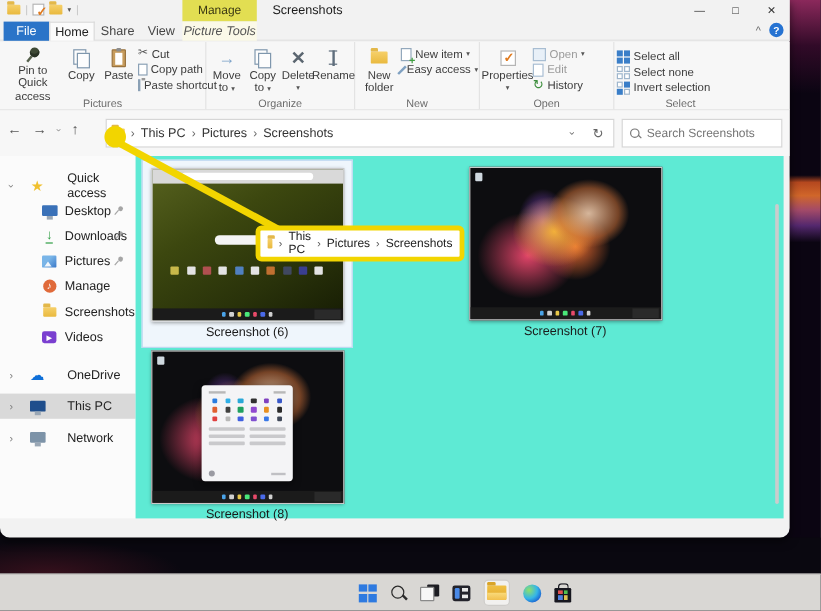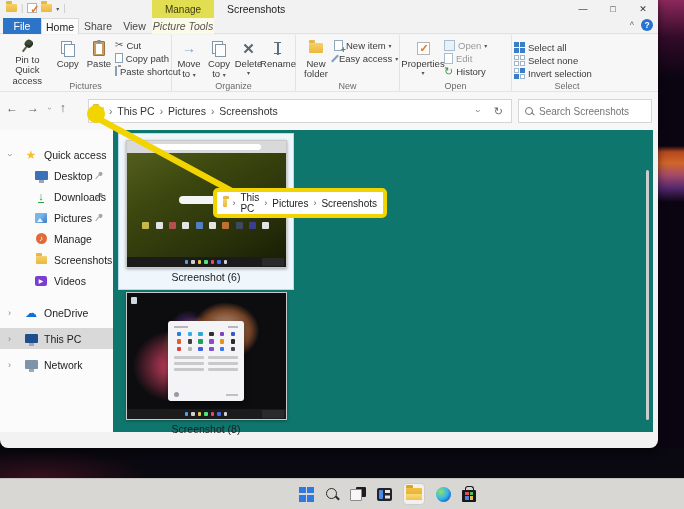--- a/index.html
+++ b/index.html
@@ -101,21 +101,21 @@
   .mag { position:relative; width:8px; height:8px; flex:0 0 auto; }
   .mag::before { content:""; position:absolute; left:0; top:0; width:6px; height:6px; border:1.3px solid #777; border-radius:50%; }
   .mag::after { content:""; position:absolute; left:5.5px; top:6px; width:3.5px; height:1.3px; background:#777; transform:rotate(45deg); }
 
   
   .sidebar { position:absolute; left:0; top:130px; width:113px; height:302px; background:#fbfbfb; padding-top:14px; }
   .side-item { position:relative; display:flex; align-items:center; height:21px; font-size:10.5px; color:#222; }
   .side-item .chev { position:absolute; left:8px; font-size:9px; color:#808080; }
   .chev-down { display:inline-block; transform:rotate(90deg); }
   .side-item .ic { position:absolute; display:flex; align-items:center; justify-content:center; width:14px; }
-  .lvl1 .ic { left:24px; } .lvl1 .lbl { margin-left:44px; }
+  .lvl1 .ic { left:24px; } .lvl1 .lbl { margin-left:56px; }
   .lvl2 .ic { left:34px; } .lvl2 .lbl { margin-left:54px; }
   .side-item .pin { position:absolute; right:10px; }
   .pin { position:relative; width:9px; height:9px; transform:rotate(40deg); opacity:.6; }
   .pin::before { content:""; position:absolute; left:2.5px; top:0; width:4px; height:4px; background:#6d6d6d; border-radius:50%; }
   .pin::after { content:""; position:absolute; left:4.2px; top:4px; width:1.3px; height:4.5px; background:#6d6d6d; }
   .selected-row { background:#d9d9d9; }
   .star { color:#f0c02e; font-size:12px; }
   .mon { position:relative; width:13px; height:9px; background:#3a71b8; border-radius:1px; }
   .mon::after { content:""; position:absolute; left:4px; bottom:-3px; width:5px; height:3px; background:#9aa7b5; }
   .mon.dark { background:#1f4e8c; }
@@ -123,21 +123,21 @@
   .dl { color:#2f9e44; font-weight:bold; font-size:11px; border-bottom:1.5px solid #2f9e44; line-height:1; }
   .doc { position:relative; width:10px; height:12px; background:#e8e8e8; border:1px solid #b5b5b5; }
   .doc::after { content:""; position:absolute; left:1.5px; top:2px; width:5px; height:1px; background:#999; box-shadow:0 2.5px 0 #999, 0 5px 0 #999; }
   .pic { width:12px; height:10px; background:linear-gradient(135deg,#79b5e8 40%,#3a78c8); border-radius:1px; position:relative; }
   .pic::after { content:""; position:absolute; left:2px; bottom:1px; border-left:3px solid transparent; border-right:3px solid transparent; border-bottom:4px solid #fff; opacity:.9; }
   .music { width:11px; height:11px; border-radius:50%; background:#e06a3a; color:#fff; font-size:8px; display:flex; align-items:center; justify-content:center; }
   .vid { width:12px; height:10px; border-radius:2px; background:#7a3fd0; color:#fff; font-size:6px; display:flex; align-items:center; justify-content:center; }
   .cloud { color:#0e6fd8; font-size:12px; line-height:1; }
 
   
-  .main { position:absolute; left:113px; top:130px; width:540px; height:302px; background:#0f766e; }
+  .main { position:absolute; left:113px; top:130px; width:540px; height:302px; background:#5eead4; }
   .tile { position:absolute; width:176px; height:157px; display:flex; flex-direction:column; align-items:center; }
   .tile.selected { background:#eff6fc; border:1px solid #bcd8f0; }
   .tile-label { margin-top:3px; font-size:10.5px; color:#1b1b1b; }
   .thumb { width:161px; height:128px; margin-top:6px; border:1px solid #c9c9c9; box-shadow:0 1px 3px rgba(0,0,0,.35); position:relative; overflow:hidden; }
 
   .thumb-browser { background:linear-gradient(150deg,#57621f 0%,#3c470f 35%,#29320a 70%,#161c04 100%); }
   .b-top { position:absolute; left:0; top:0; width:100%; height:12px; background:#d9d9d9; }
   .b-pill { position:absolute; left:24px; top:3px; width:110px; height:6px; background:#fff; border-radius:3px; }
   .b-search { position:absolute; left:33%; top:44%; width:34%; height:8px; background:#f4f4f4; border-radius:4px; }
   .b-icons { position:absolute; left:10%; top:64%; width:80%; display:flex; justify-content:space-between; }
@@ -525,20 +525,36 @@
             <i></i>
             <i></i>
             <i></i>
             <i></i>
           </div>
         <div class="mini-clock"></div>
       </div>
       <div class="tile-label">Screenshot (6)</div>
     </div>
 
+    <div class="tile" style="left:270px; top:3px;">
+      <div class="thumb thumb-bloom">
+        <span class="recycle"></span>
+        <div class="mini-taskbar">
+            <i></i>
+            <i></i>
+            <i></i>
+            <i></i>
+            <i></i>
+            <i></i>
+            <i></i>
+          </div>
+        <div class="mini-clock"></div>
+      </div>
+      <div class="tile-label">Screenshot (7)</div>
+    </div>
 
     <div class="tile" style="left:5px; top:156px;">
       <div class="thumb thumb-bloom">
         <span class="recycle"></span>
         <div class="startmenu">
           <div class="sm-head">
               <i></i>
               <i></i>
             </div>
           <div class="sm-grid">

